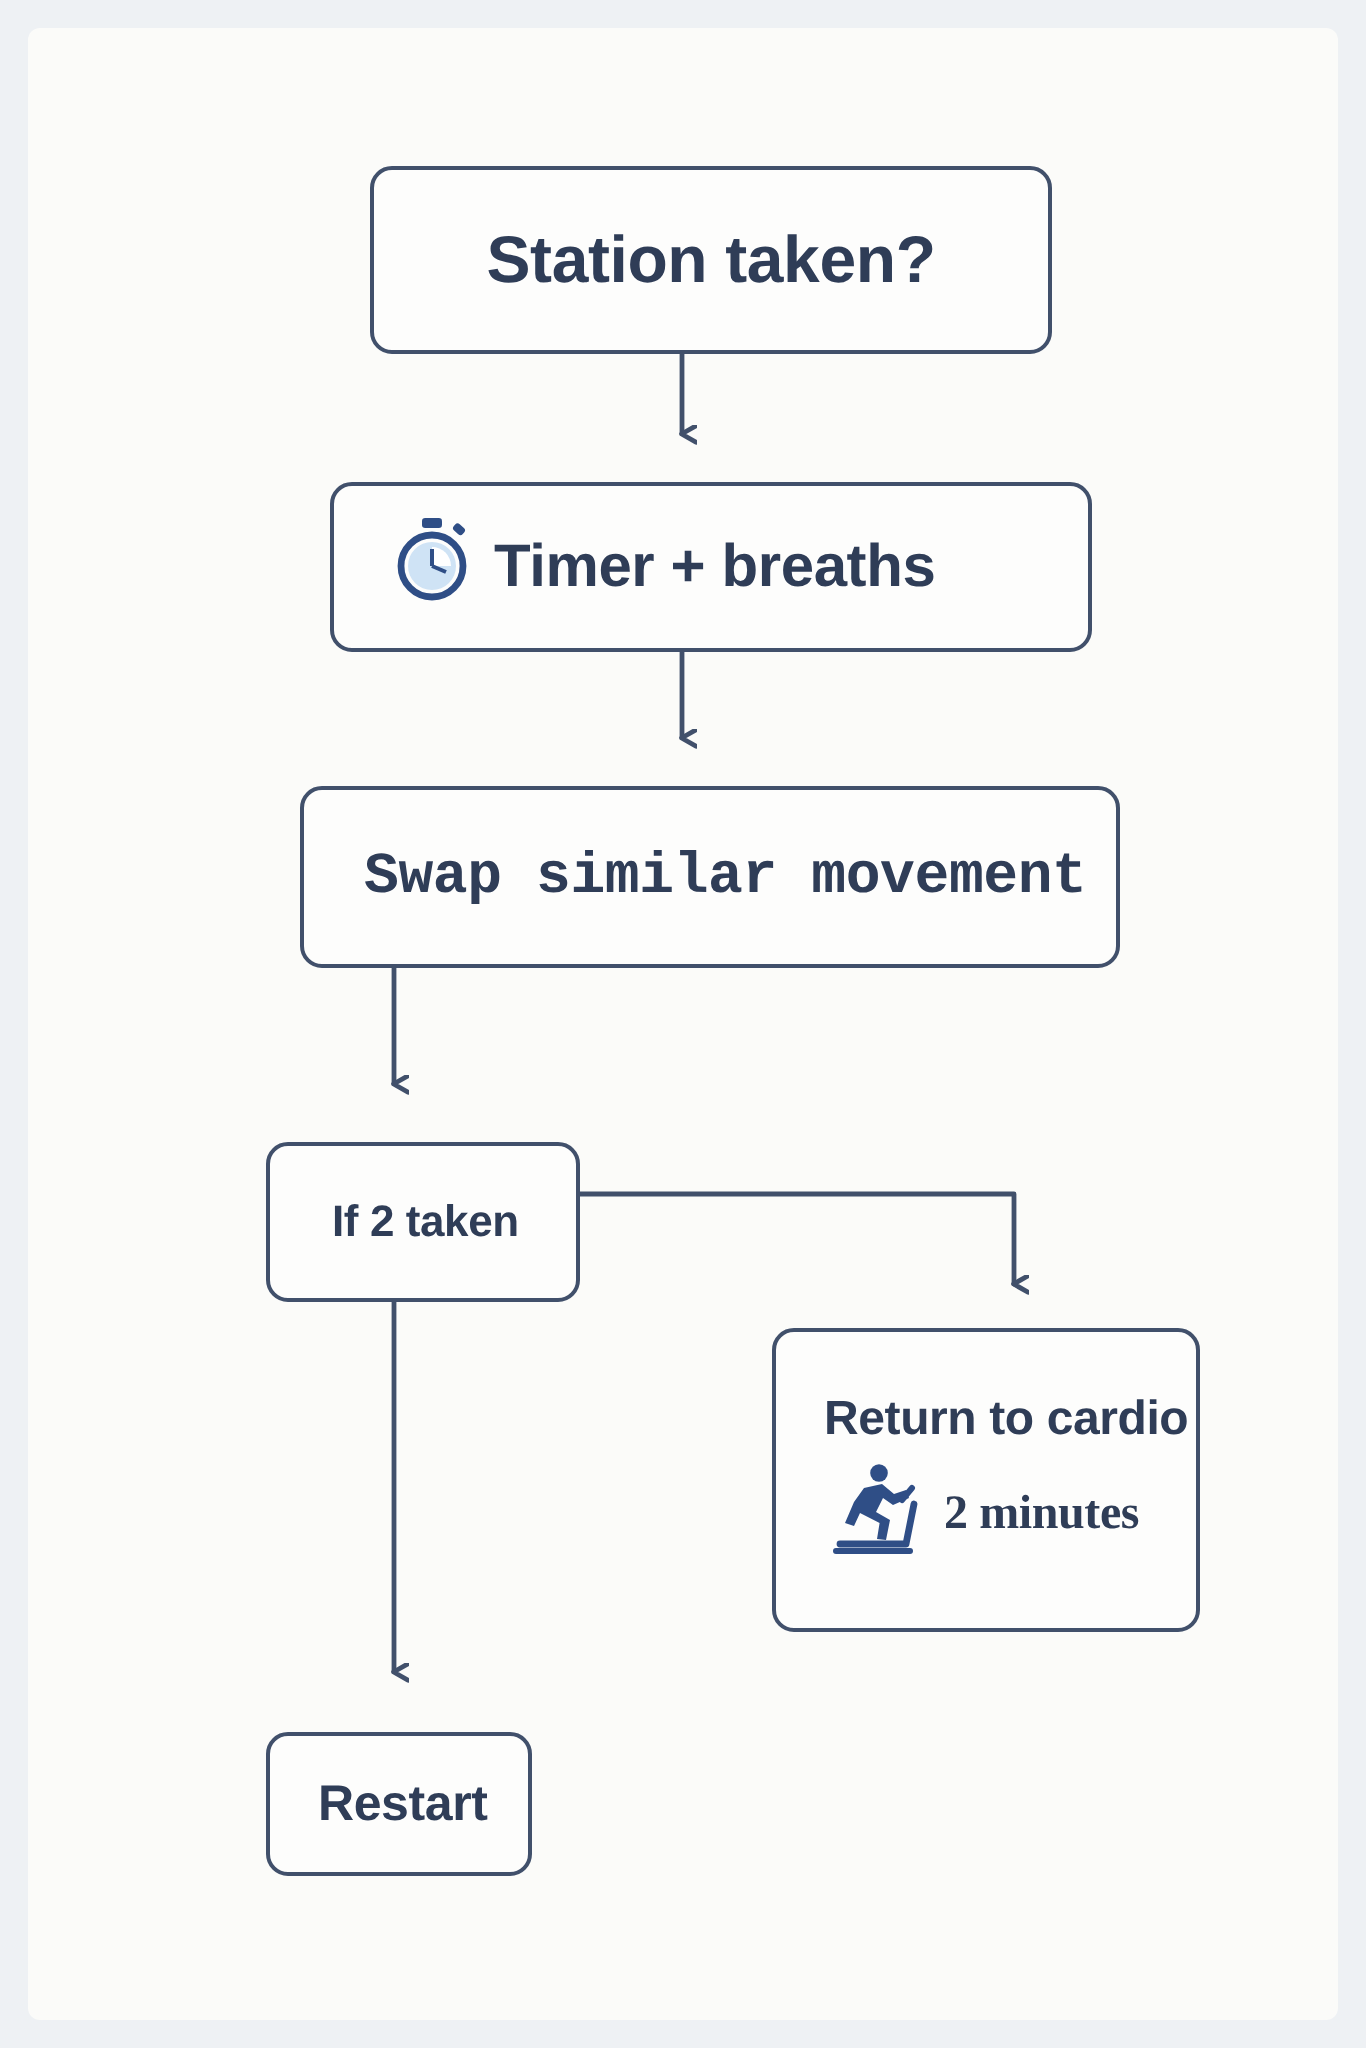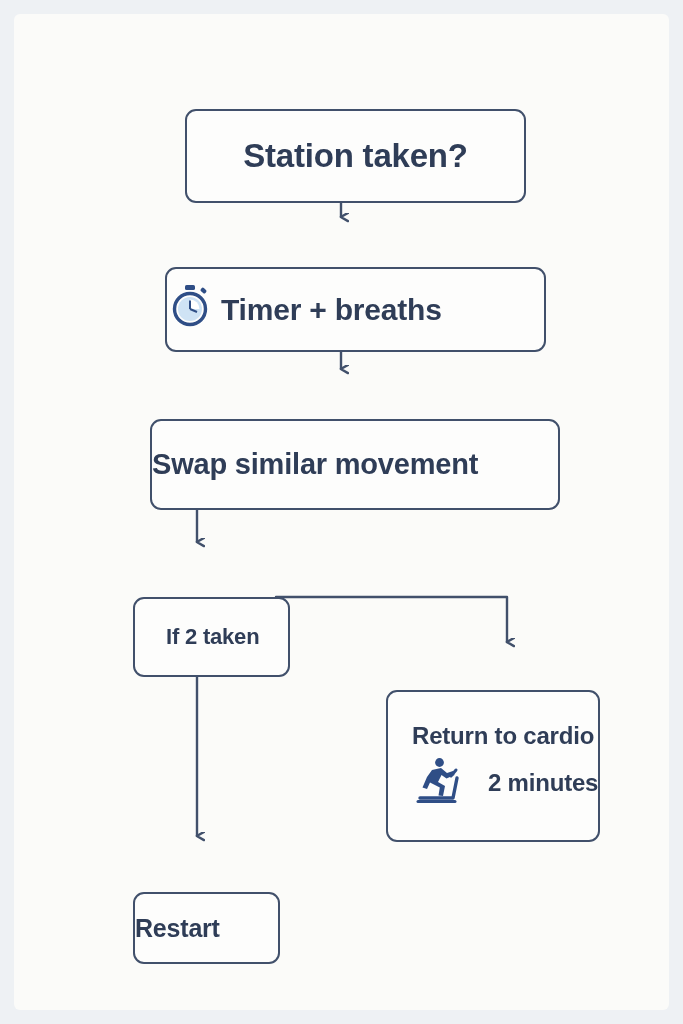--- a/index.html
+++ b/index.html
@@ -27,63 +27,67 @@
     box-sizing: border-box;
     background: #fdfdfc;
     border: 2.4px solid #41506b;
     border-radius: 11px;
     display: flex;
     align-items: center;
     justify-content: flex-start;
     color: #2f3d57;
     font-weight: 700;
     letter-spacing: -0.2px;
-    margin-top: 26px;
   }
   .node .txt {
     white-space: nowrap;
   }
 
   
   #n-station {
     left: 171px; top: 69px; width: 341px; height: 94px;
     font-size: 33px;
     justify-content: center;
   }
   #n-timer {
     left: 151px; top: 227px; width: 381px; height: 85px;
     font-size: 30px;
+    padding-left: 26px;
     text-align: center;
   }
   #n-swap {
     left: 136px; top: 379px; width: 410px; height: 91px;
     font-size: 29px;
+    padding-left: 30px;
+    font-family: Liberation Mono, monospace;
   }
   #n-if2 {
     left: 119px; top: 557px; width: 157px; height: 80px;
     font-size: 22px;
     padding-left: 31px;
   }
   #n-cardio {
     left: 372px; top: 650px; width: 214px; height: 152px;
     font-size: 24px;
     padding-left: 24px;
     flex-direction: column;
     align-items: flex-start;
     justify-content: center;
   }
   #n-cardio .line1 { margin-bottom: 6px; }
   #n-cardio .line2 {
     display: flex;
     align-items: center;
-    gap: 22px;
+    gap: 6px;
+    font-family: Liberation Serif, serif;
   }
   #n-restart {
-    left: 119px; top: 852px; width: 147px; height: 72px;
+    left: 119px; top: 852px; width: 133px; height: 72px;
     font-size: 25px;
+    padding-left: 24px;
   }
 
   
   .conn {
     position: absolute;
     left: 0; top: 0;
     width: 655px; height: 996px;
     pointer-events: none;
   }
 

